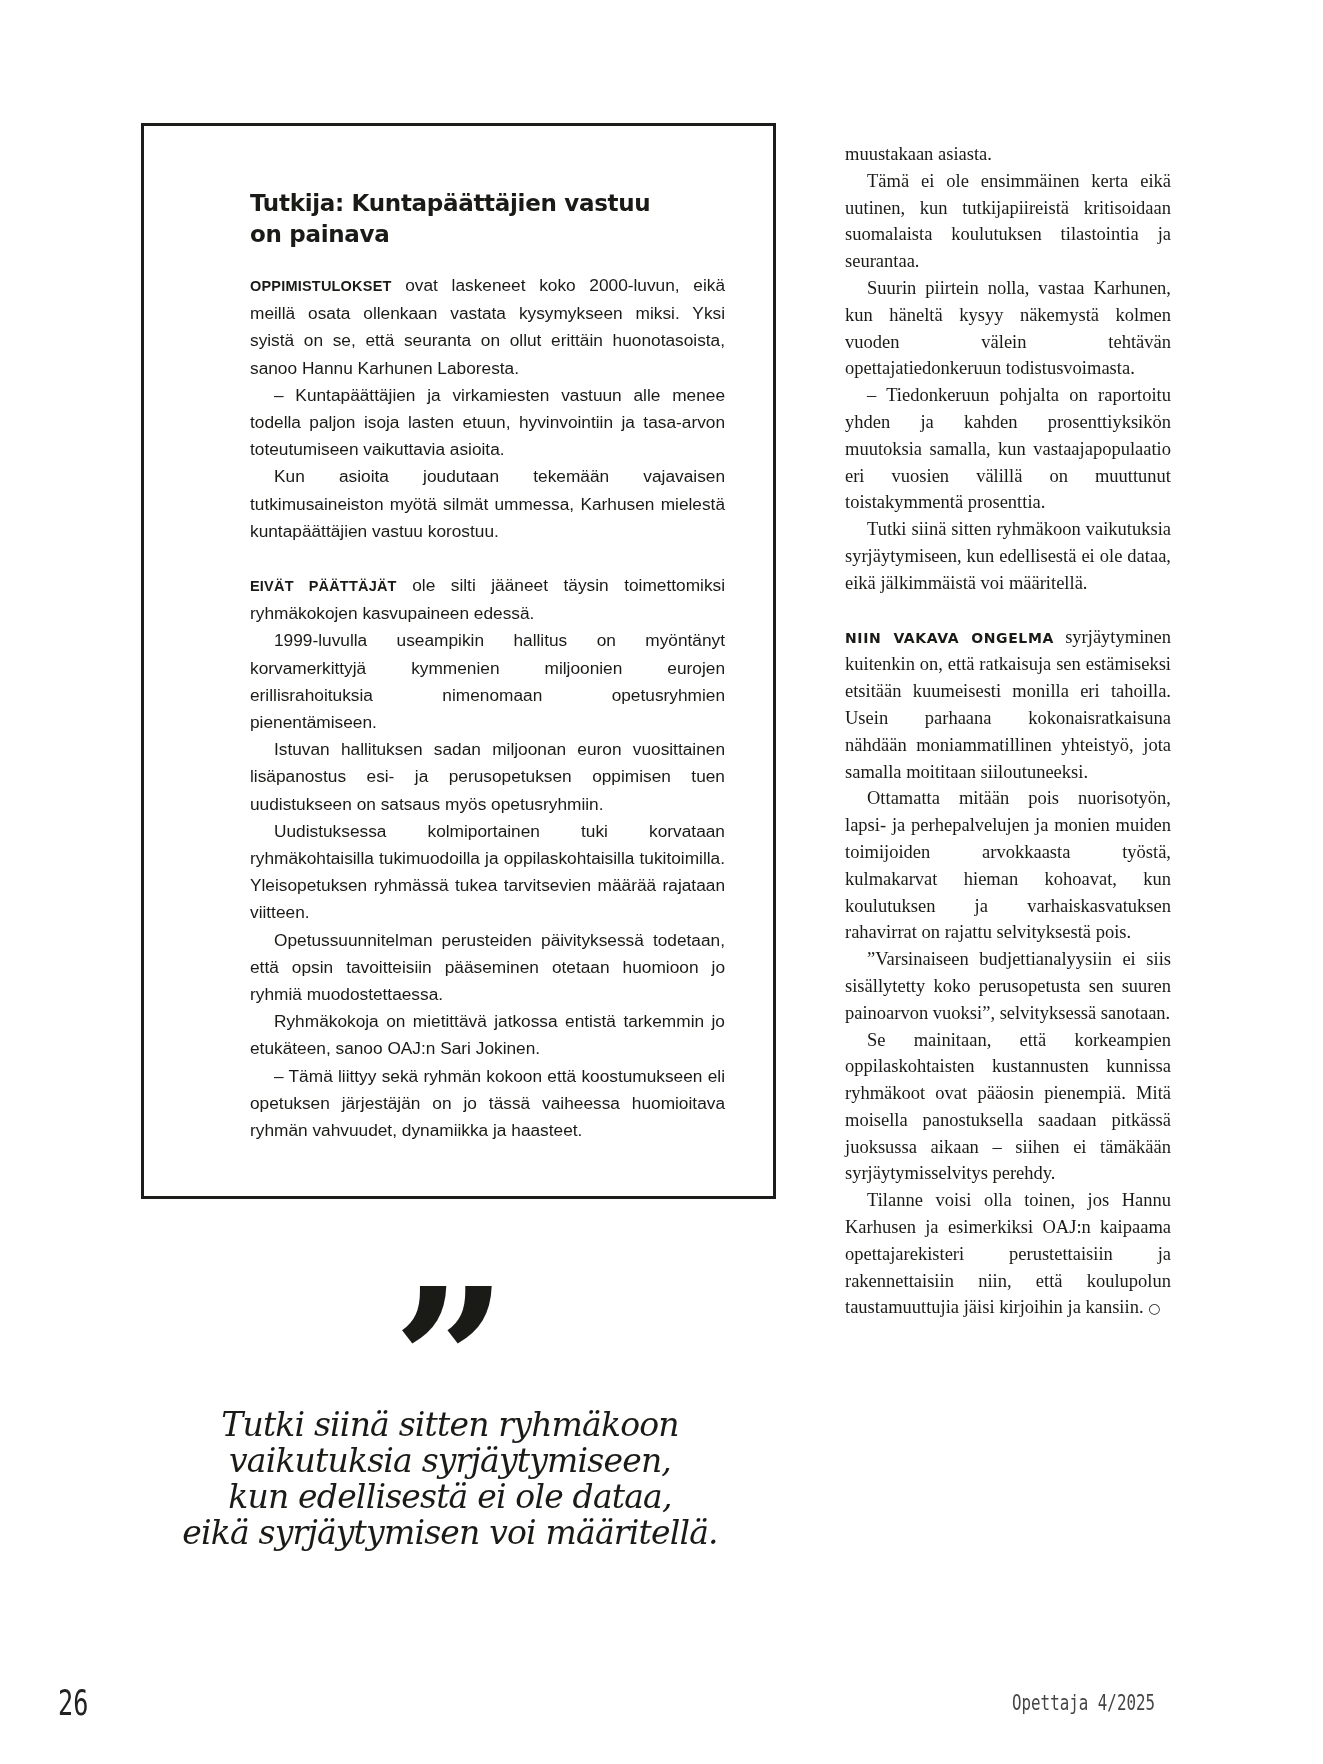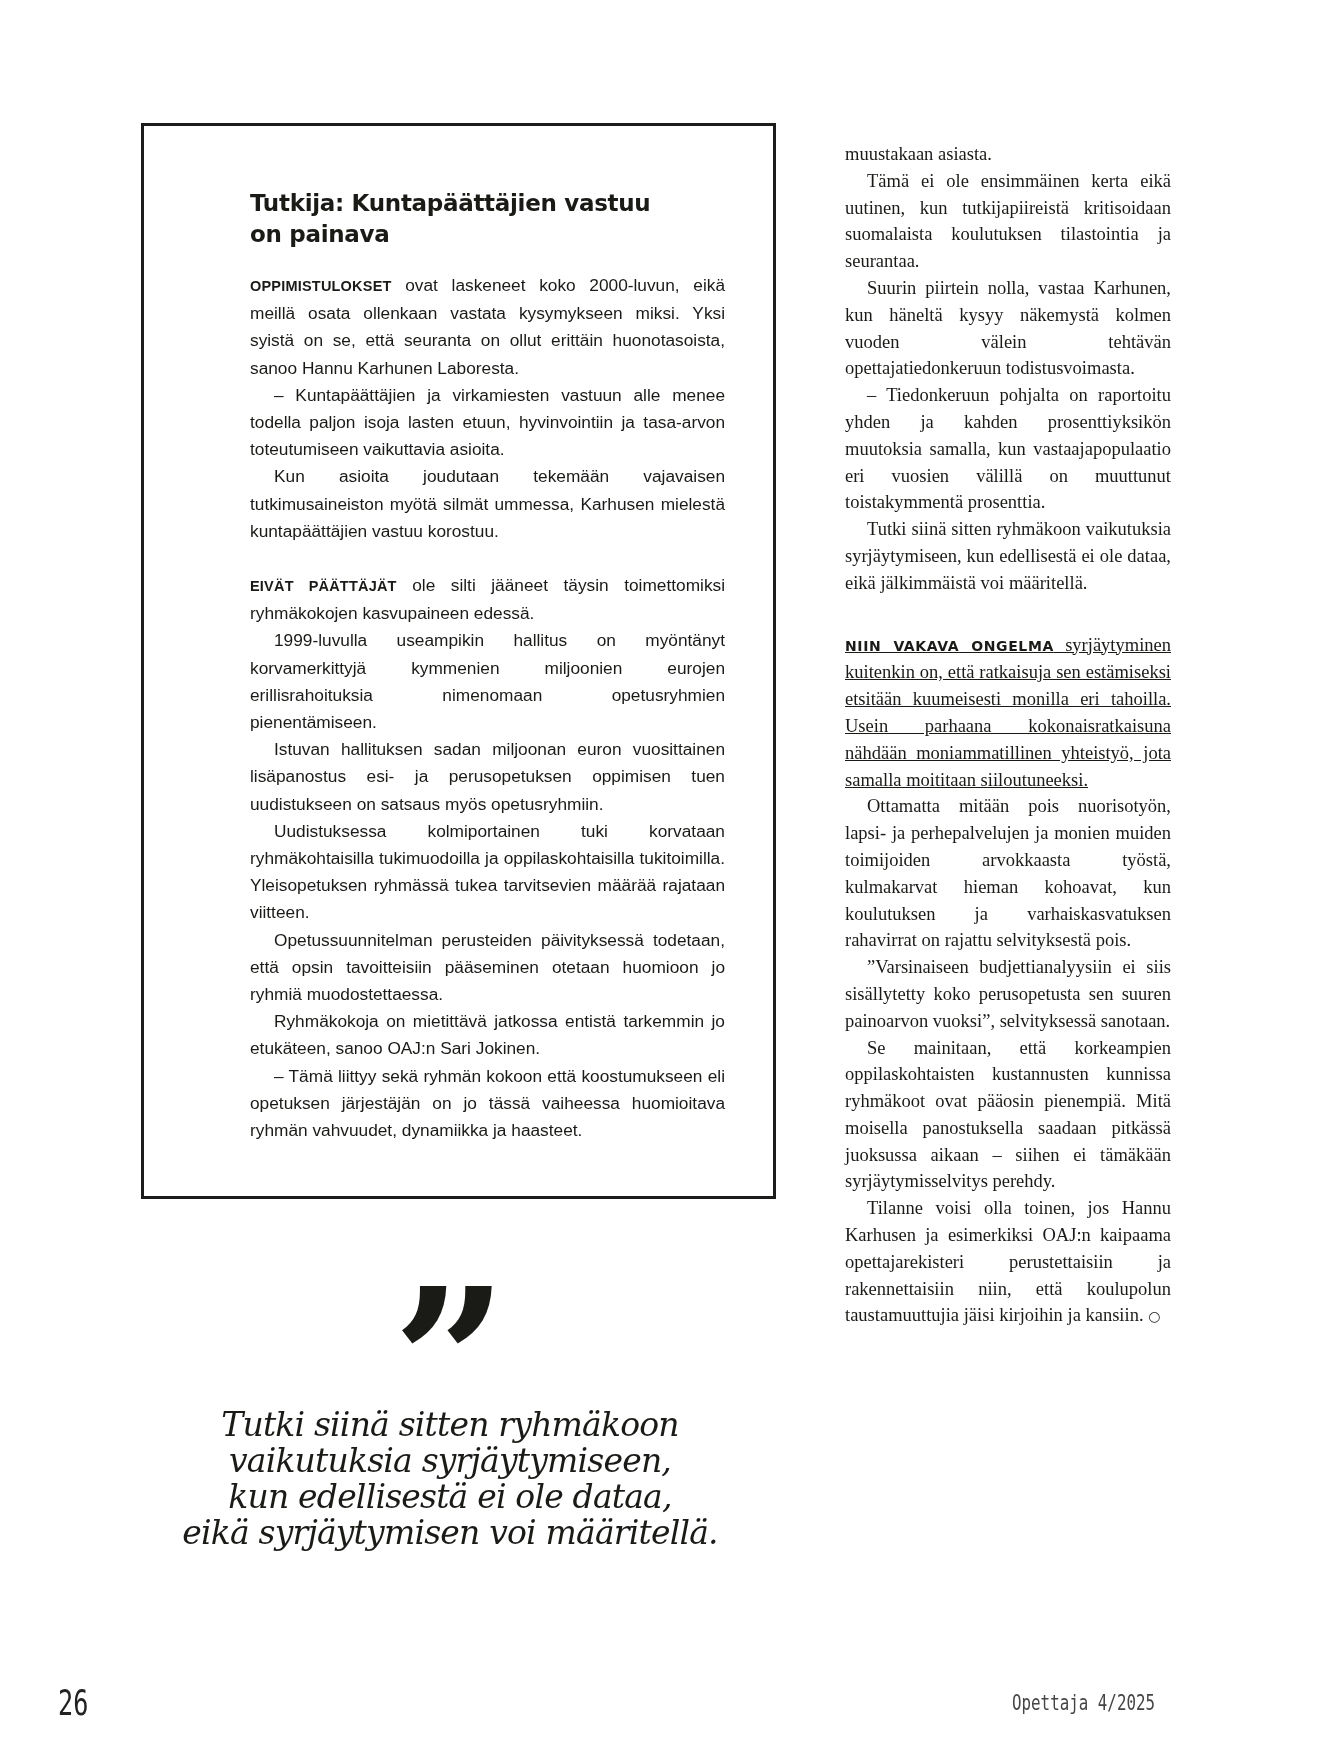--- a/index.html
+++ b/index.html
@@ -20,21 +20,21 @@
   .sans-p.first { text-indent: 0; }
   .sans-p.gap { margin-top: 27px; }
   .lead { font-family: Liberation Sans, sans-serif; font-weight: bold; font-size: 14.5px; letter-spacing: 0.2px; }
 
   .right-col { position: absolute; left: 845px; top: 141px; width: 326px; }
   .serif-p {
     font-family: "Liberation Serif", serif; font-size: 18.5px; line-height: 26.8px;
     margin: 0; text-align: justify; text-indent: 22px;
   }
   .serif-p.noindent { text-indent: 0; }
-  .serif-p.gap { margin-top: 35px; text-decoration: underline; }
+  .serif-p.gap { margin-top: 27px; }
   .lead-serif { font-family: "DejaVu Sans", sans-serif; font-weight: bold; font-size: 14px; letter-spacing: 0.6px; }
   .end-mark { font-family: "DejaVu Sans", sans-serif; font-size: 14px; }
 
   .pullquote { position: absolute; left: 170px; top: 1275px; width: 560px; text-align: center; }
   .quote-mark {
     font-family: "DejaVu Serif", serif; font-weight: bold; font-size: 200px; line-height: 130px;
     height: 110px; overflow: visible; color: #1a1a17; display: block; transform: translateY(22px);
   }
   .quote-text {
     font-family: "DejaVu Serif", serif; font-style: italic; font-size: 33px; line-height: 36px;

